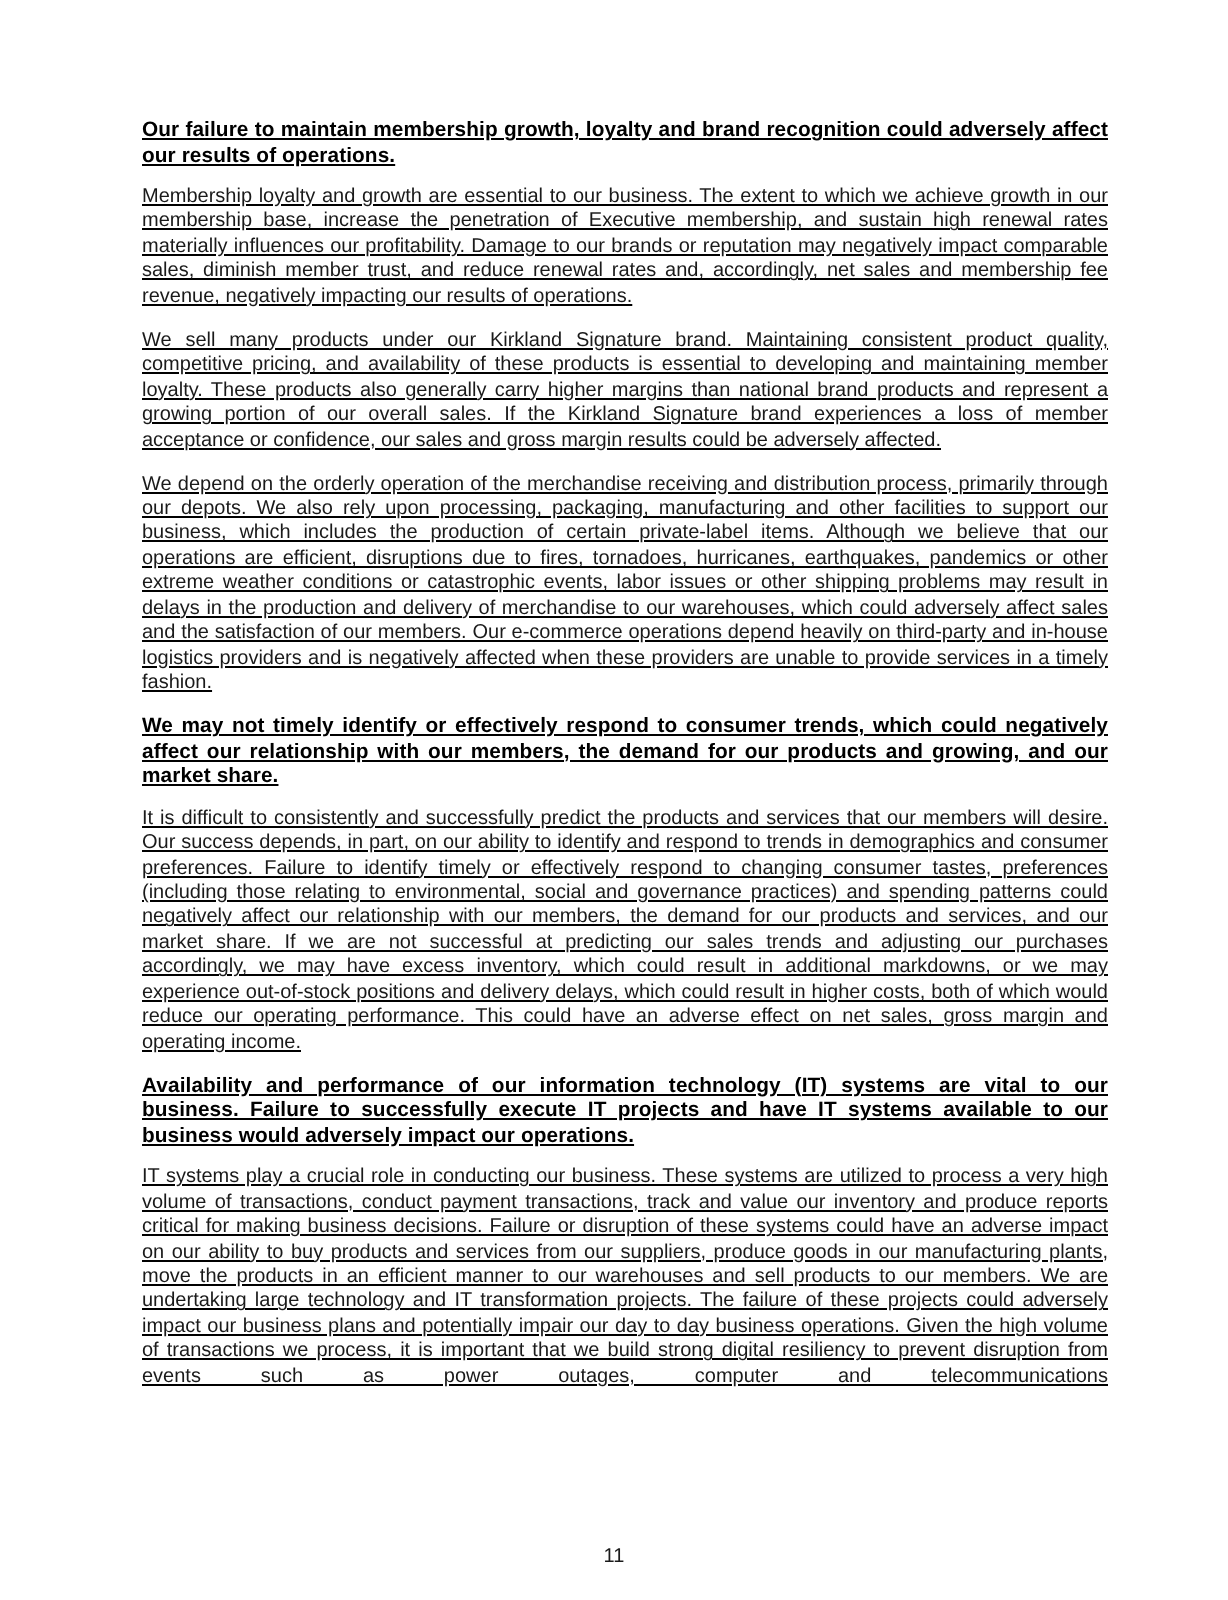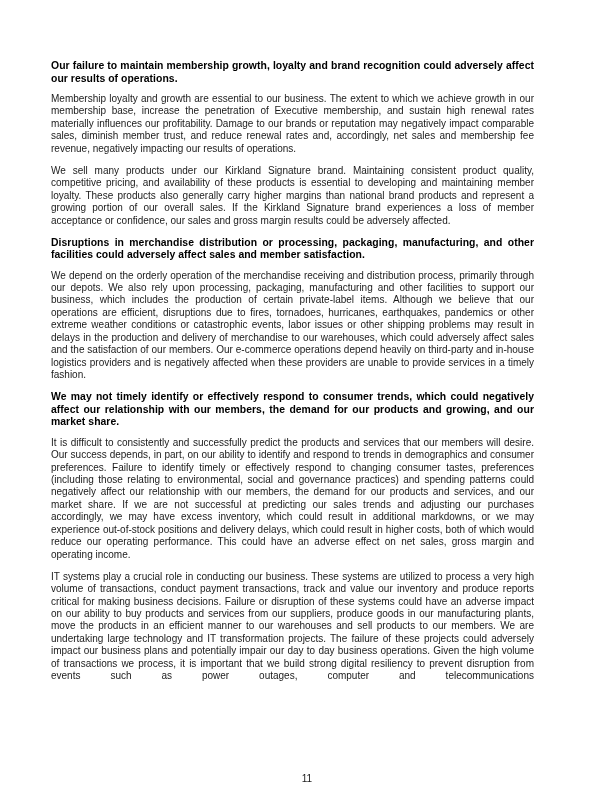--- a/index.html
+++ b/index.html
@@ -10,23 +10,24 @@
     body {
       width: 614px;
       height: 800px;
       position: relative;
       overflow: hidden;
       font-family: "Liberation Sans", sans-serif;
       color: #000000;
     }
     .page {
       position: absolute;
-      left: 51px;
+      left: 71px;
       top: 60px;
       width: 483px;
+      text-decoration: underline;
     }
     .heading {
       font-weight: bold;
       font-size: 10.4px;
       line-height: 12.5px;
       text-align: justify;
       margin: 0 0 8px 0;
       letter-spacing: 0.05px;
     }
     .para {
@@ -49,25 +50,25 @@
 </head>
 <body>
 
 <div class="page">
   <div>
     <p class="heading">Our failure to maintain membership growth, loyalty and brand recognition could adversely affect our results of operations.</p>
     <p class="para">Membership loyalty and growth are essential to our business. The extent to which we achieve growth in our membership base, increase the penetration of Executive membership, and sustain high renewal rates materially influences our profitability. Damage to our brands or reputation may negatively impact comparable sales, diminish member trust, and reduce renewal rates and, accordingly, net sales and membership fee revenue, negatively impacting our results of operations.</p>
     <p class="para">We sell many products under our Kirkland Signature brand. Maintaining consistent product quality, competitive pricing, and availability of these products is essential to developing and maintaining member loyalty. These products also generally carry higher margins than national brand products and represent a growing portion of our overall sales. If the Kirkland Signature brand experiences a loss of member acceptance or confidence, our sales and gross margin results could be adversely affected.</p>
   </div>
   <div>
-    <p class="heading">Disruptions in merchandise distribution or processing, packaging, manufacturing, and other facilities could adversely affect sales and member satisfaction.</p>
     <p class="para">We depend on the orderly operation of the merchandise receiving and distribution process, primarily through our depots. We also rely upon processing, packaging, manufacturing and other facilities to support our business, which includes the production of certain private-label items. Although we believe that our operations are efficient, disruptions due to fires, tornadoes, hurricanes, earthquakes, pandemics or other extreme weather conditions or catastrophic events, labor issues or other shipping problems may result in delays in the production and delivery of merchandise to our warehouses, which could adversely affect sales and the satisfaction of our members. Our e-commerce operations depend heavily on third-party and in-house logistics providers and is negatively affected when these providers are unable to provide services in a timely fashion.</p>
   </div>
   <div>
     <p class="heading">We may not timely identify or effectively respond to consumer trends, which could negatively affect our relationship with our members, the demand for our products and growing, and our market share.</p>
     <p class="para">It is difficult to consistently and successfully predict the products and services that our members will desire. Our success depends, in part, on our ability to identify and respond to trends in demographics and consumer preferences. Failure to identify timely or effectively respond to changing consumer tastes, preferences (including those relating to environmental, social and governance practices) and spending patterns could negatively affect our relationship with our members, the demand for our products and services, and our market share. If we are not successful at predicting our sales trends and adjusting our purchases accordingly, we may have excess inventory, which could result in additional markdowns, or we may experience out-of-stock positions and delivery delays, which could result in higher costs, both of which would reduce our operating performance. This could have an adverse effect on net sales, gross margin and operating income.</p>
   </div>
   <div>
+    <p class="heading">Availability and performance of our information technology (IT) systems are vital to our business. Failure to successfully execute IT projects and have IT systems available to our business would adversely impact our operations.</p>
     <p class="para" style="text-align-last: justify;">IT systems play a crucial role in conducting our business. These systems are utilized to process a very high volume of transactions, conduct payment transactions, track and value our inventory and produce reports critical for making business decisions. Failure or disruption of these systems could have an adverse impact on our ability to buy products and services from our suppliers, produce goods in our manufacturing plants, move the products in an efficient manner to our warehouses and sell products to our members. We are undertaking large technology and IT transformation projects. The failure of these projects could adversely impact our business plans and potentially impair our day to day business operations. Given the high volume of transactions we process, it is important that we build strong digital resiliency to prevent disruption from events such as power outages, computer and telecommunications</p>
   </div>
 </div>
 
 <div class="page-number">11</div>
 
 </body></html>

